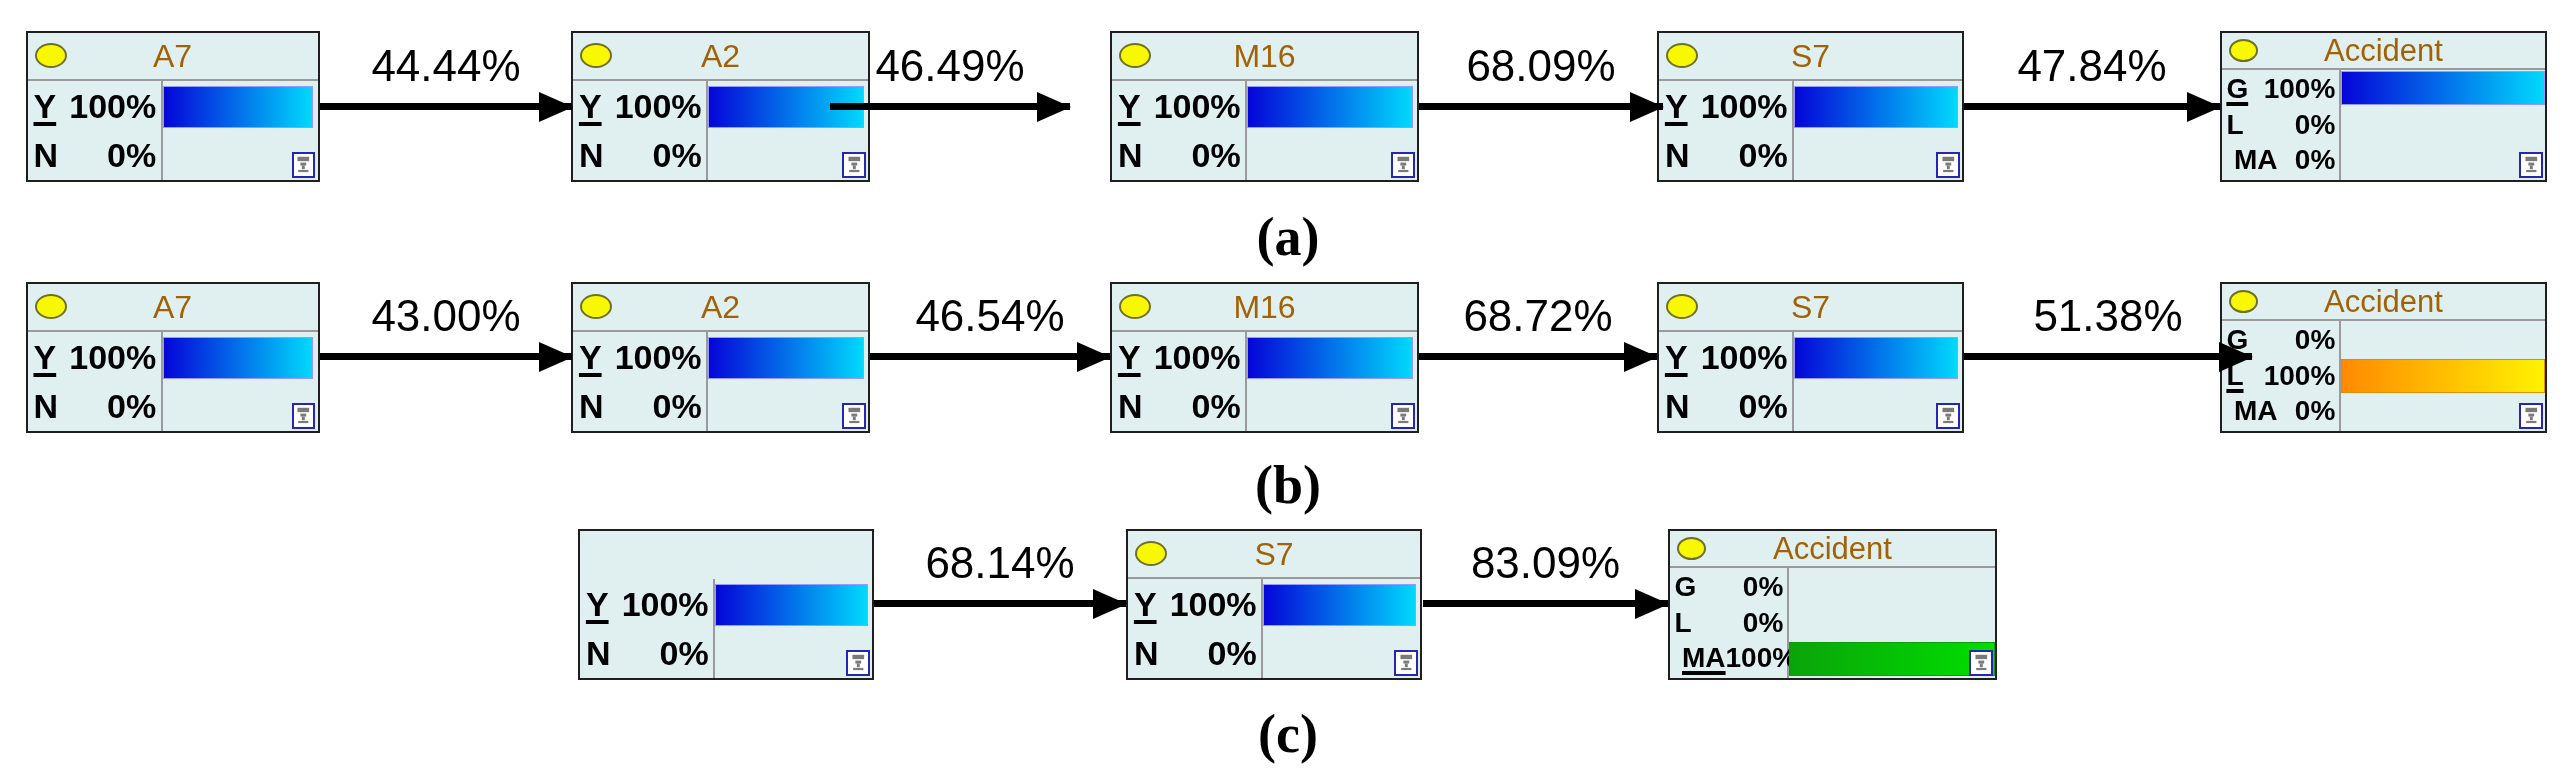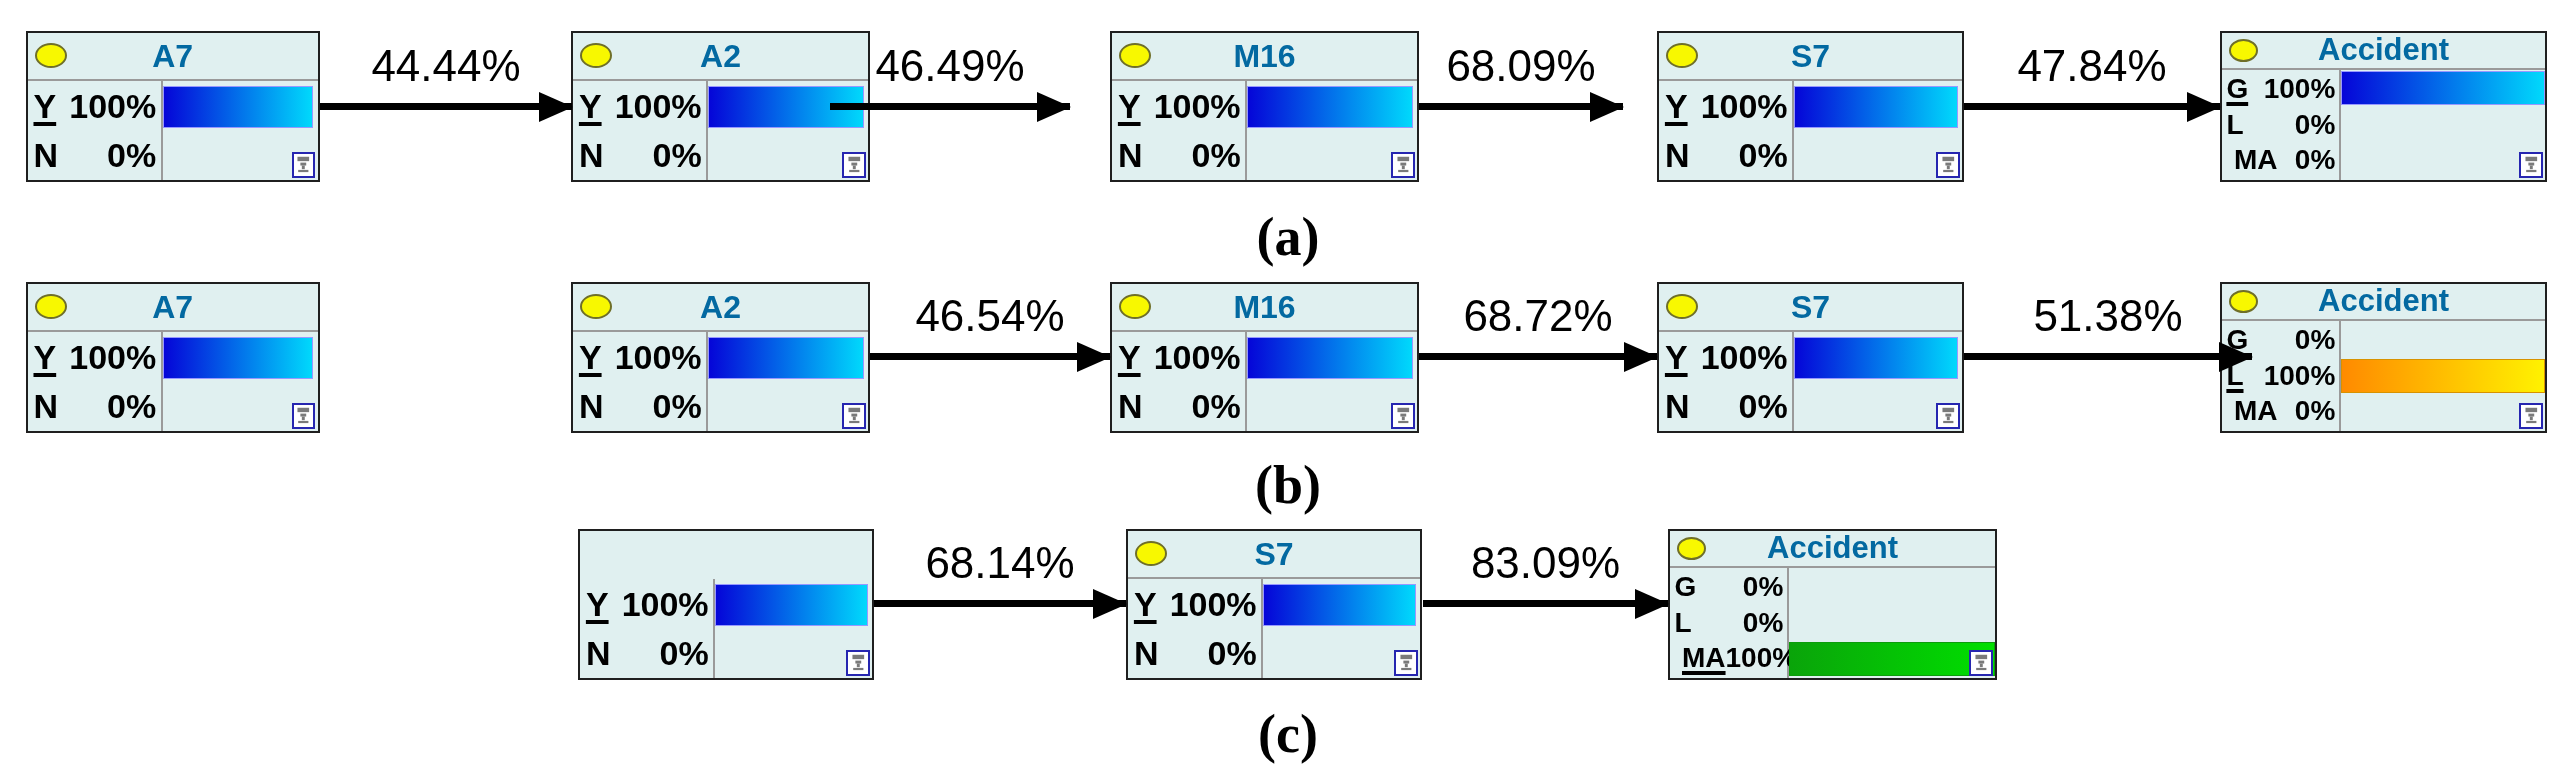--- a/index.html
+++ b/index.html
@@ -4,26 +4,26 @@
 <style>
   html,body{margin:0;padding:0;background:#ffffff;}
   #canvas{position:relative;width:2576px;height:776px;background:#ffffff;
           font-family:"Liberation Sans",sans-serif;overflow:hidden;}
 
   
   .node{position:absolute;background:#e0f0f0;border:2.2px solid #1f1f1f;box-sizing:border-box;}
   .titlebar{position:relative;display:flex;align-items:center;justify-content:center;
             border-bottom:2.2px solid #9a9a9a;box-sizing:border-box;}
   .bin .titlebar{height:48px;}
-  .tern .titlebar{height:37px;align-items:flex-end;}
+  .tern .titlebar{height:37px;}
   .ellipse{position:absolute;left:7.3px;border-radius:50%;background:#f8f800;
            border:2.2px solid #6f6f28;box-sizing:border-box;}
   .bin .ellipse{width:32px;height:25px;top:10.2px;}
   .tern .ellipse{width:29px;height:23px;top:5.9px;}
-  .title-text{font-weight:bold;color:#0369a1;}
+  .title-text{font-weight:normal;color:#a16207;}
   .bin .title-text{font-size:32px;}
   .tern .title-text{font-size:31px;}
 
   .staterow{position:absolute;display:flex;justify-content:space-between;align-items:center;
             box-sizing:border-box;font-weight:bold;color:#000;}
   .bin .staterow{left:0;width:133px;padding:0 4.4px 0 5.9px;height:50px;font-size:34px;}
   .bin .staterow.r0{top:48px;}
   .bin .staterow.r1{top:97px;}
   .tern .staterow{left:0;width:117px;padding:0 3.7px 0 4.4px;font-size:28px;}
   .tern .staterow.r0{top:37px;height:37px;}
@@ -193,21 +193,21 @@
     <div class="arrow" style="left: 320px; width: 252px; top: 46px; height: 64px;">
       <span class="alabel">44.44%</span>
       <div class="aline"></div>
       <div class="ahead"></div>
     </div>
     <div class="arrow" style="left: 830px; width: 240px; top: 46px; height: 64px;">
       <span class="alabel">46.49%</span>
       <div class="aline"></div>
       <div class="ahead"></div>
     </div>
-    <div class="arrow" style="left: 1419px; width: 204px; top: 46px; height: 64px;">
+    <div class="arrow" style="left: 1419px; width: 204px; top: 46px; height: 64px; padding-left: 40px;">
       <span class="alabel">68.09%</span>
       <div class="aline"></div>
       <div class="ahead"></div>
     </div>
     <div class="arrow" style="left: 1964px; width: 256px; top: 46px; height: 64px;">
       <span class="alabel">47.84%</span>
       <div class="aline"></div>
       <div class="ahead"></div>
     </div>
     <div class="caption" style="left: 1288px; top: 206px;">(a)</div>
@@ -328,20 +328,25 @@
       </div>
       <div class="corner">
         <svg width="14.6" height="17.6" viewBox="0 0 20 24">
           <rect x="2" y="1" width="16" height="6" fill="#7a7a7a"></rect>
           <rect x="6" y="9" width="8" height="4" fill="#7a7a7a"></rect>
           <rect x="8" y="13" width="4" height="5" fill="#7a7a7a"></rect>
           <rect x="3" y="19" width="14" height="3" fill="#7a7a7a"></rect>
         </svg>
       </div>
     </div>
+    <div class="arrow" style="left: 320px; width: 252px; top: 296px; height: 64px;">
+      <span class="alabel">43.00%</span>
+      <div class="aline"></div>
+      <div class="ahead"></div>
+    </div>
     <div class="arrow" style="left: 870px; width: 240px; top: 296px; height: 64px;">
       <span class="alabel">46.54%</span>
       <div class="aline"></div>
       <div class="ahead"></div>
     </div>
     <div class="arrow" style="left: 1419px; width: 238px; top: 296px; height: 64px;">
       <span class="alabel">68.72%</span>
       <div class="aline"></div>
       <div class="ahead"></div>
     </div>

